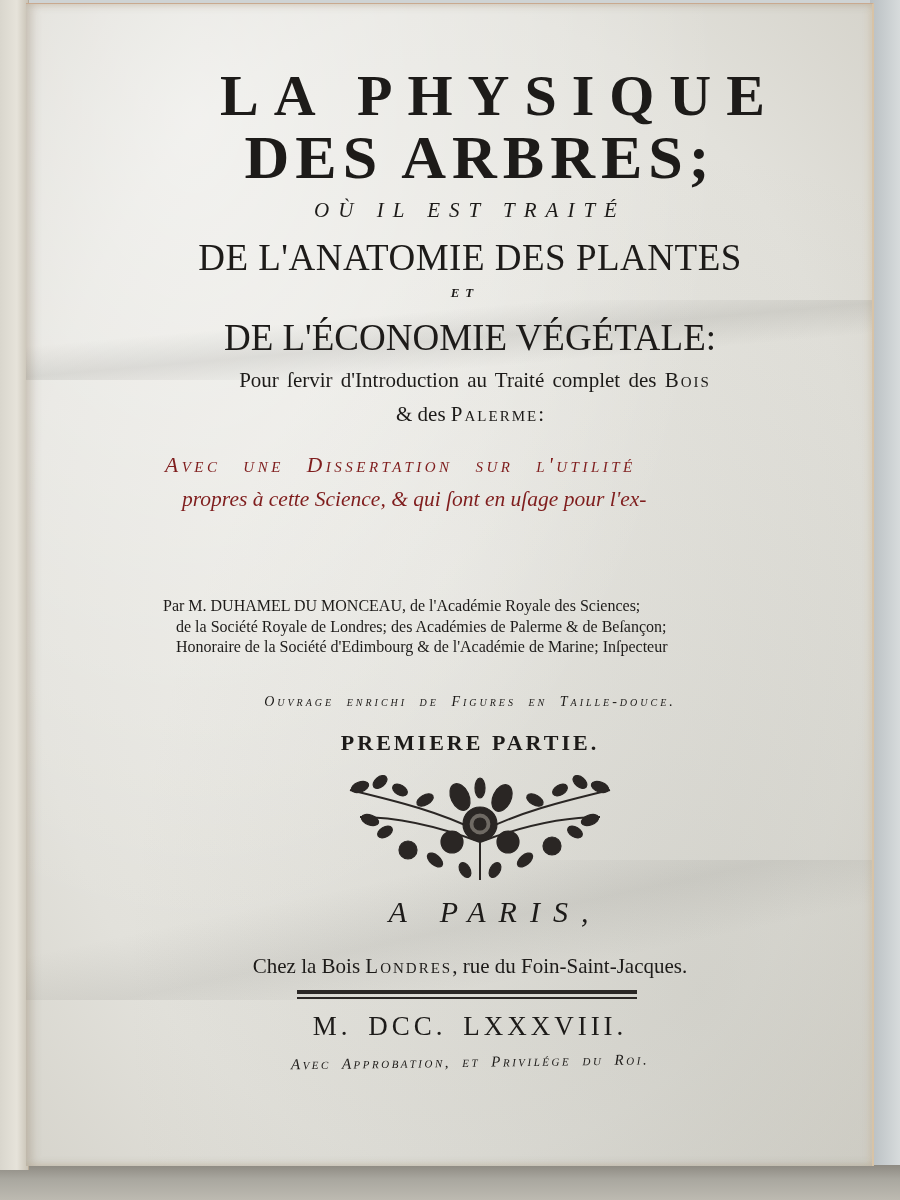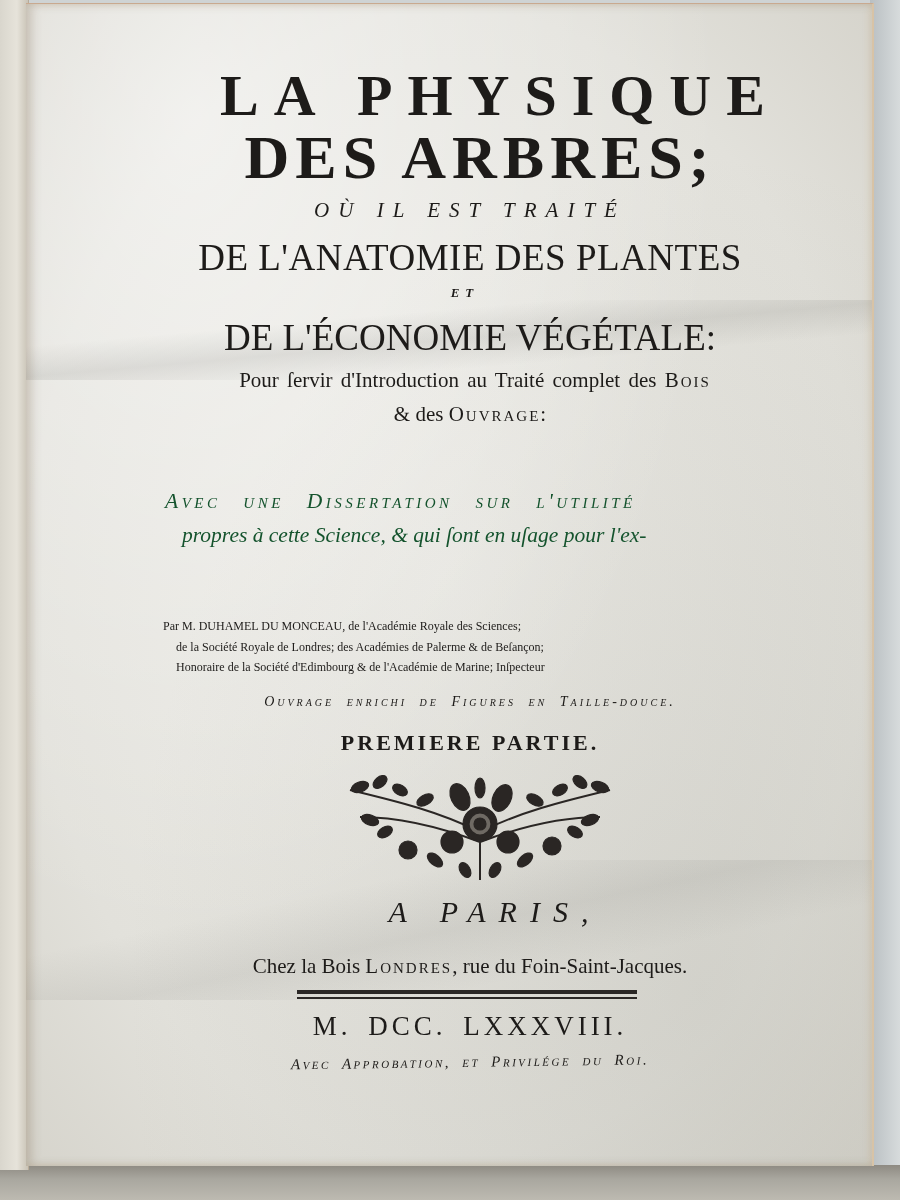--- a/index.html
+++ b/index.html
@@ -44,24 +44,24 @@
   .line { position:absolute; left:0; width:900px; text-align:center; color:#1d1b19; white-space:nowrap; }
   .title1 { top:62px; font-size:58px; letter-spacing:15px; font-weight:bold; font-family:"Liberation Serif", serif; padding-left:50px; }
   .title2 { top:122px; font-size:62px; letter-spacing:6px; font-weight:bold; font-family:"Liberation Serif", serif; padding-left:30px; }
   .sub-italic { top:198px; font-size:21px; font-style:italic; letter-spacing:9px; font-family:"Liberation Serif", serif; padding-left:20px; }
   .title3 { top:236px; font-size:37px; font-family:"Liberation Serif", serif; padding-left:20px; letter-spacing:0.5px; }
   .et { top:285px; font-size:13px; font-style:italic; font-weight:bold; letter-spacing:6px; font-family:"Liberation Serif", serif; padding-left:15px; }
   .title4 { top:316px; font-size:37px; font-family:"Liberation Serif", serif; padding-left:20px; }
   .pour { top:368px; font-size:21px; font-family:"Liberation Serif", serif; padding-left:25px; word-spacing:3px; }
   .forests { top:402px; font-size:21px; font-family:"Liberation Serif", serif; padding-left:20px; }
   .sc { font-variant:small-caps; letter-spacing:2px;margin-top:12px; }
-  .avec-block { position:absolute; left:165px; top:448px; width:630px; color:#14532d; font-family:"Liberation Serif", serif; font-style:italic; font-size:21.5px; line-height:34px;margin-top:36px; }
+  .avec-block { position:absolute; left:165px; top:448px; width:630px; color:#7f1d1d; font-family:"Liberation Serif", serif; font-style:italic; font-size:21.5px; line-height:34px; }
   .avec-block .l1 { font-variant:small-caps; letter-spacing:3.5px; word-spacing:14px; white-space:nowrap; }
   .avec-block .ind { padding-left:17px; white-space:nowrap; }
-  .par-block { position:absolute; left:163px; top:616px; width:670px; color:#1d1b19; font-family:"Liberation Serif", serif; font-size:12px; line-height:20.5px; }
+  .par-block { position:absolute; left:163px; top:596px; width:670px; color:#1d1b19; font-family:"Liberation Serif", serif; font-size:16px; line-height:20.5px; }
   .par-block .ind { padding-left:13px; white-space:nowrap; }
   .ouvrage { top:694px; font-size:14px; font-style:italic; letter-spacing:3px; word-spacing:6px; font-variant:small-caps; font-family:"Liberation Serif", serif; padding-left:20px; }
   .premiere { top:730px; font-size:22px; font-weight:bold; letter-spacing:3px; font-family:"Liberation Serif", serif; padding-left:20px; }
   .ornament { position:absolute; left:340px; top:772px; width:280px; height:112px; }
   .paris { top:895px; font-size:30px; font-style:italic; letter-spacing:13px; font-family:"Liberation Serif", serif; padding-left:45px; }
   .chez { top:954px; font-size:21px; font-family:"Liberation Serif", serif; padding-left:20px; }
   .rule { position:absolute; left:297px; width:340px; background:#2a2725; }
   .rule.r1 { top:990px; height:4px; }
   .rule.r2 { top:997px; height:2px; }
   .date { top:1011px; font-size:27px; letter-spacing:4px; font-family:"Liberation Serif", serif; padding-left:20px; word-spacing:6px; }
@@ -82,21 +82,21 @@
 <div class="line title2">DES ARBRES;</div>
 <div class="line sub-italic">OÙ IL EST TRAITÉ</div>
 <div class="line title3">DE L'ANATOMIE DES PLANTES</div>
 <div class="line et">ET</div>
 <div class="line title4">DE L'ÉCONOMIE VÉGÉTALE:</div>
 
 <div class="line pour">
   <span>Pour ſervir d'Introduction au Traité complet des </span><span class="sc">Bois</span>
 </div>
 <div class="line forests">
-  <span>&amp; des </span><span class="sc">Ouvrage</span><span>:</span>
+  <span>&amp; des </span><span class="sc">Palerme</span><span>:</span>
 </div>
 
 <div class="avec-block">
   <div class="l1">Avec une Dissertation sur l'utilité</div>
   <div class="ind">propres à cette Science, &amp; qui ſont en uſage pour l'ex-</div>
 </div>
 
 <div class="par-block">
   <div>Par M. DUHAMEL DU MONCEAU, de l'Académie Royale des Sciences;</div>
   <div class="ind">de la Société Royale de Londres; des Académies de Palerme &amp; de Beſançon;</div>

